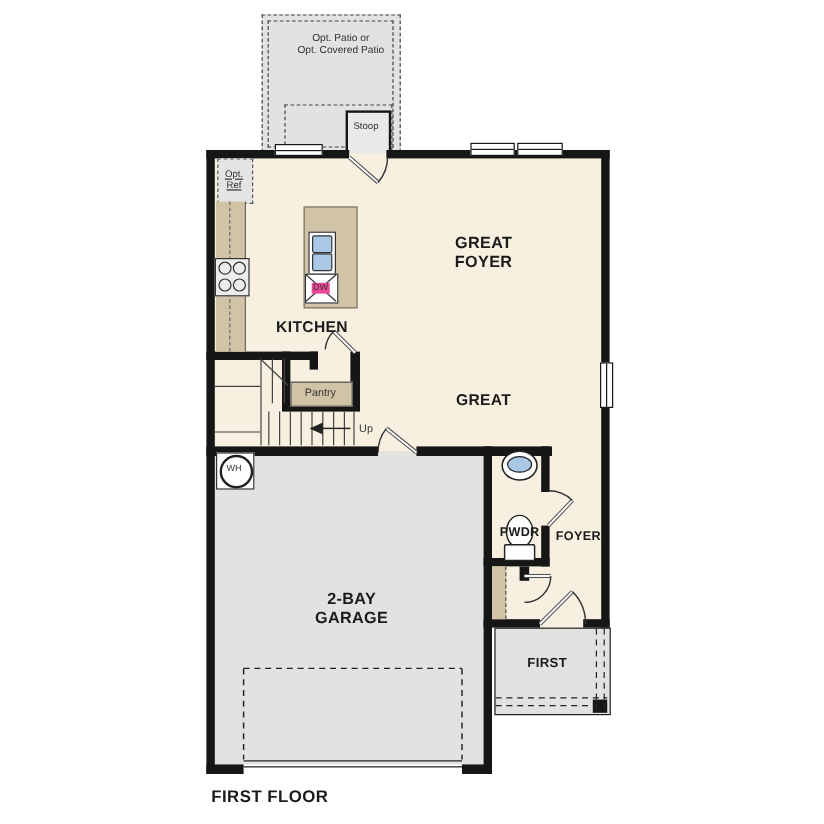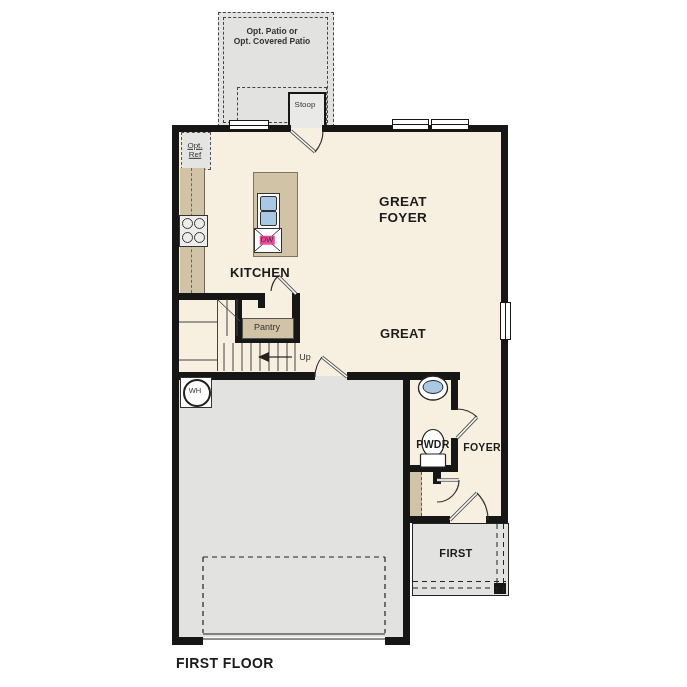--- a/index.html
+++ b/index.html
@@ -182,31 +182,33 @@
     <g>
       <ellipse cx="433" cy="388" rx="14.5" ry="12" fill="#fff" stroke="#222" stroke-width="1.3"></ellipse>
       <ellipse cx="433" cy="387" rx="10" ry="6.5" fill="#a9c8e6" stroke="#222" stroke-width="1"></ellipse>
     </g>
     <g>
       <ellipse cx="433" cy="443" rx="11" ry="13.5" fill="#fff" stroke="#222" stroke-width="1.2"></ellipse>
       <rect x="420.5" y="454" width="25" height="13" rx="1" fill="#fff" stroke="#222" stroke-width="1.2"></rect>
     </g>
   </svg>
 
-  <div class="label small" style="left:272px;top:37px;font-weight:bold;">Opt. Patio or
+  <div class="label small" style="left:284px;top:37px;">Opt. Patio or
 Opt. Covered Patio</div>
   <div class="label small" style="left:305px;top:105px;font-size:8px;">Stoop</div>
   <div class="label small" style="left:195px;top:150px;font-size:8px;text-decoration:underline;">Opt.
 Ref</div>
   <div class="label room" style="left:403px;top:210px;font-size:13.5px;">GREAT
 FOYER</div>
   <div class="label room" style="left:250px;top:273px;padding-left:20px;">KITCHEN</div>
   <div class="label room" style="left:403px;top:334px;">GREAT</div>
   <div class="label small" style="left:267px;top:327px;font-size:9px;">Pantry</div>
   <div class="label small" style="left:305px;top:357px;font-size:9px;">Up</div>
   <div class="label small" style="left:267px;top:240px;font-size:7.5px;background:#ec4899;padding:0 1px;">DW</div>
   <div class="label small" style="left:195px;top:391px;font-size:7.5px;">WH</div>
   <div class="label room" style="left:433px;top:422px;font-size:10.5px;margin-top:22px;">PWDR</div>
   <div class="label room" style="left:482px;top:447px;font-size:10.5px;">FOYER</div>
+  <div class="label room" style="left:293px;top:507px;font-size:13.5px;">2-BAY
+GARAGE</div>
   <div class="label room" style="left:456px;top:553px;font-size:11px;">FIRST</div>
   <div class="abs room" style="left:176px;top:655px;font-size:14px;letter-spacing:.4px;">FIRST FLOOR</div>
 
 </div>
 
 </body></html>

